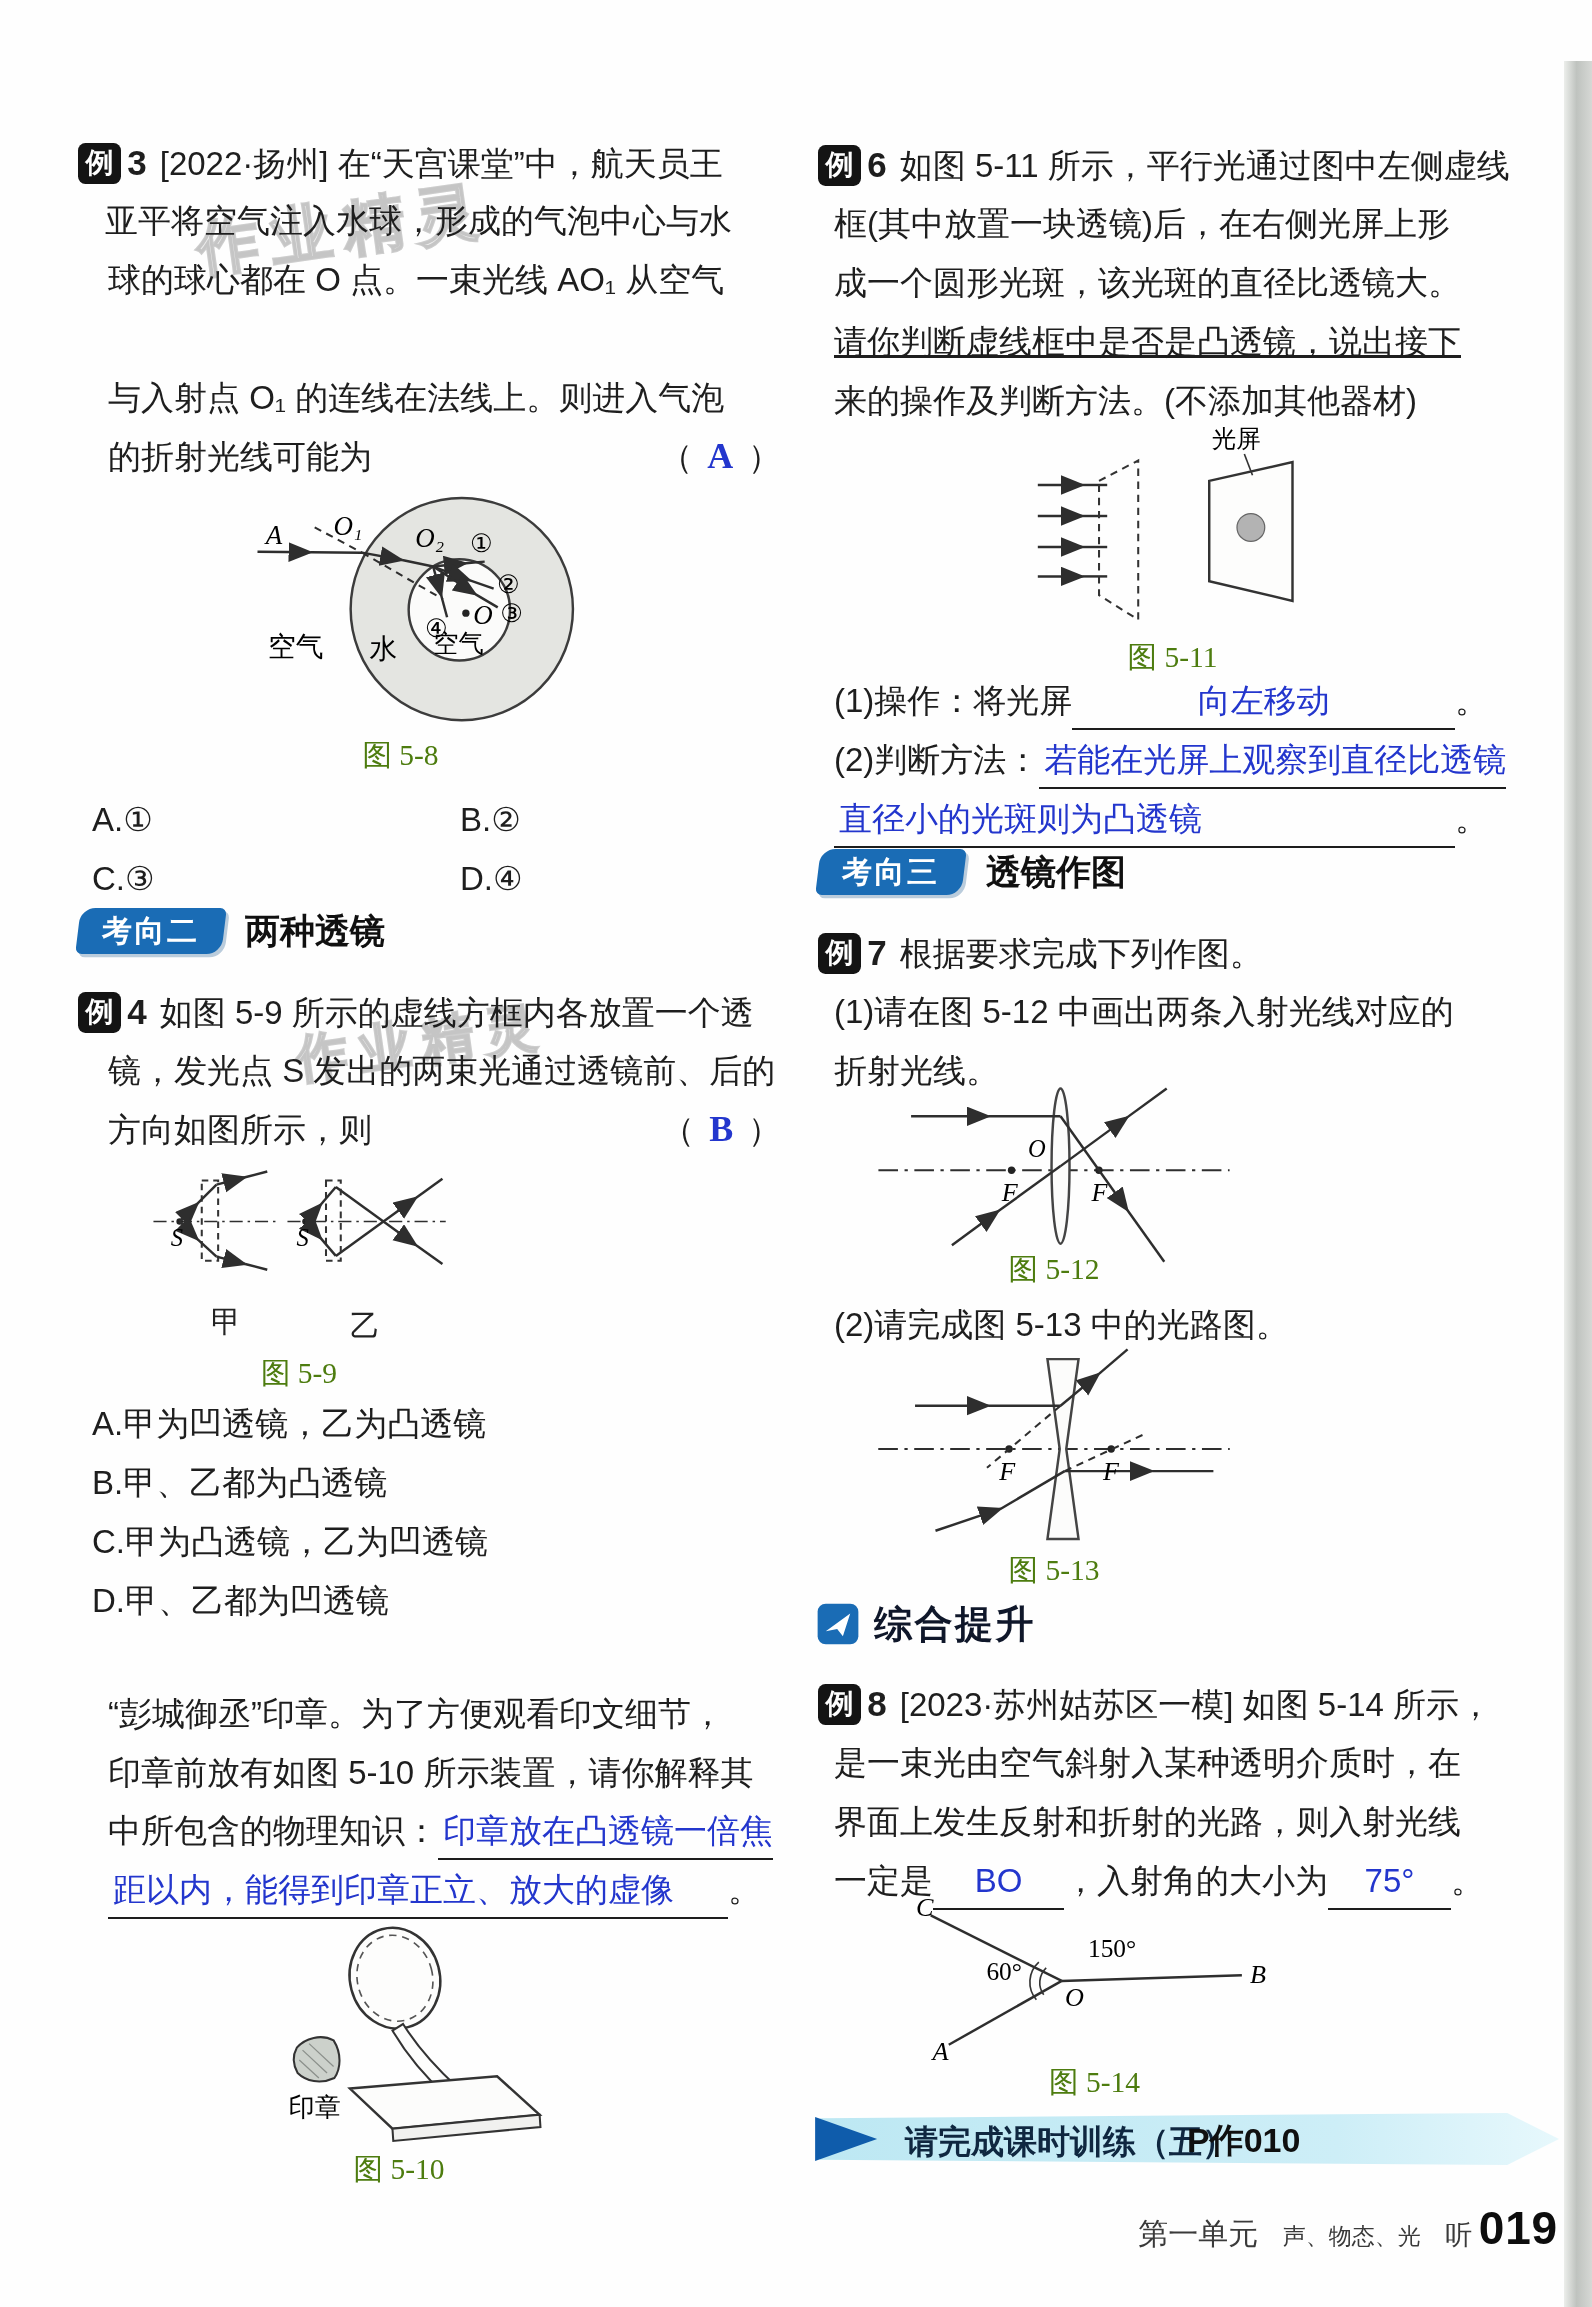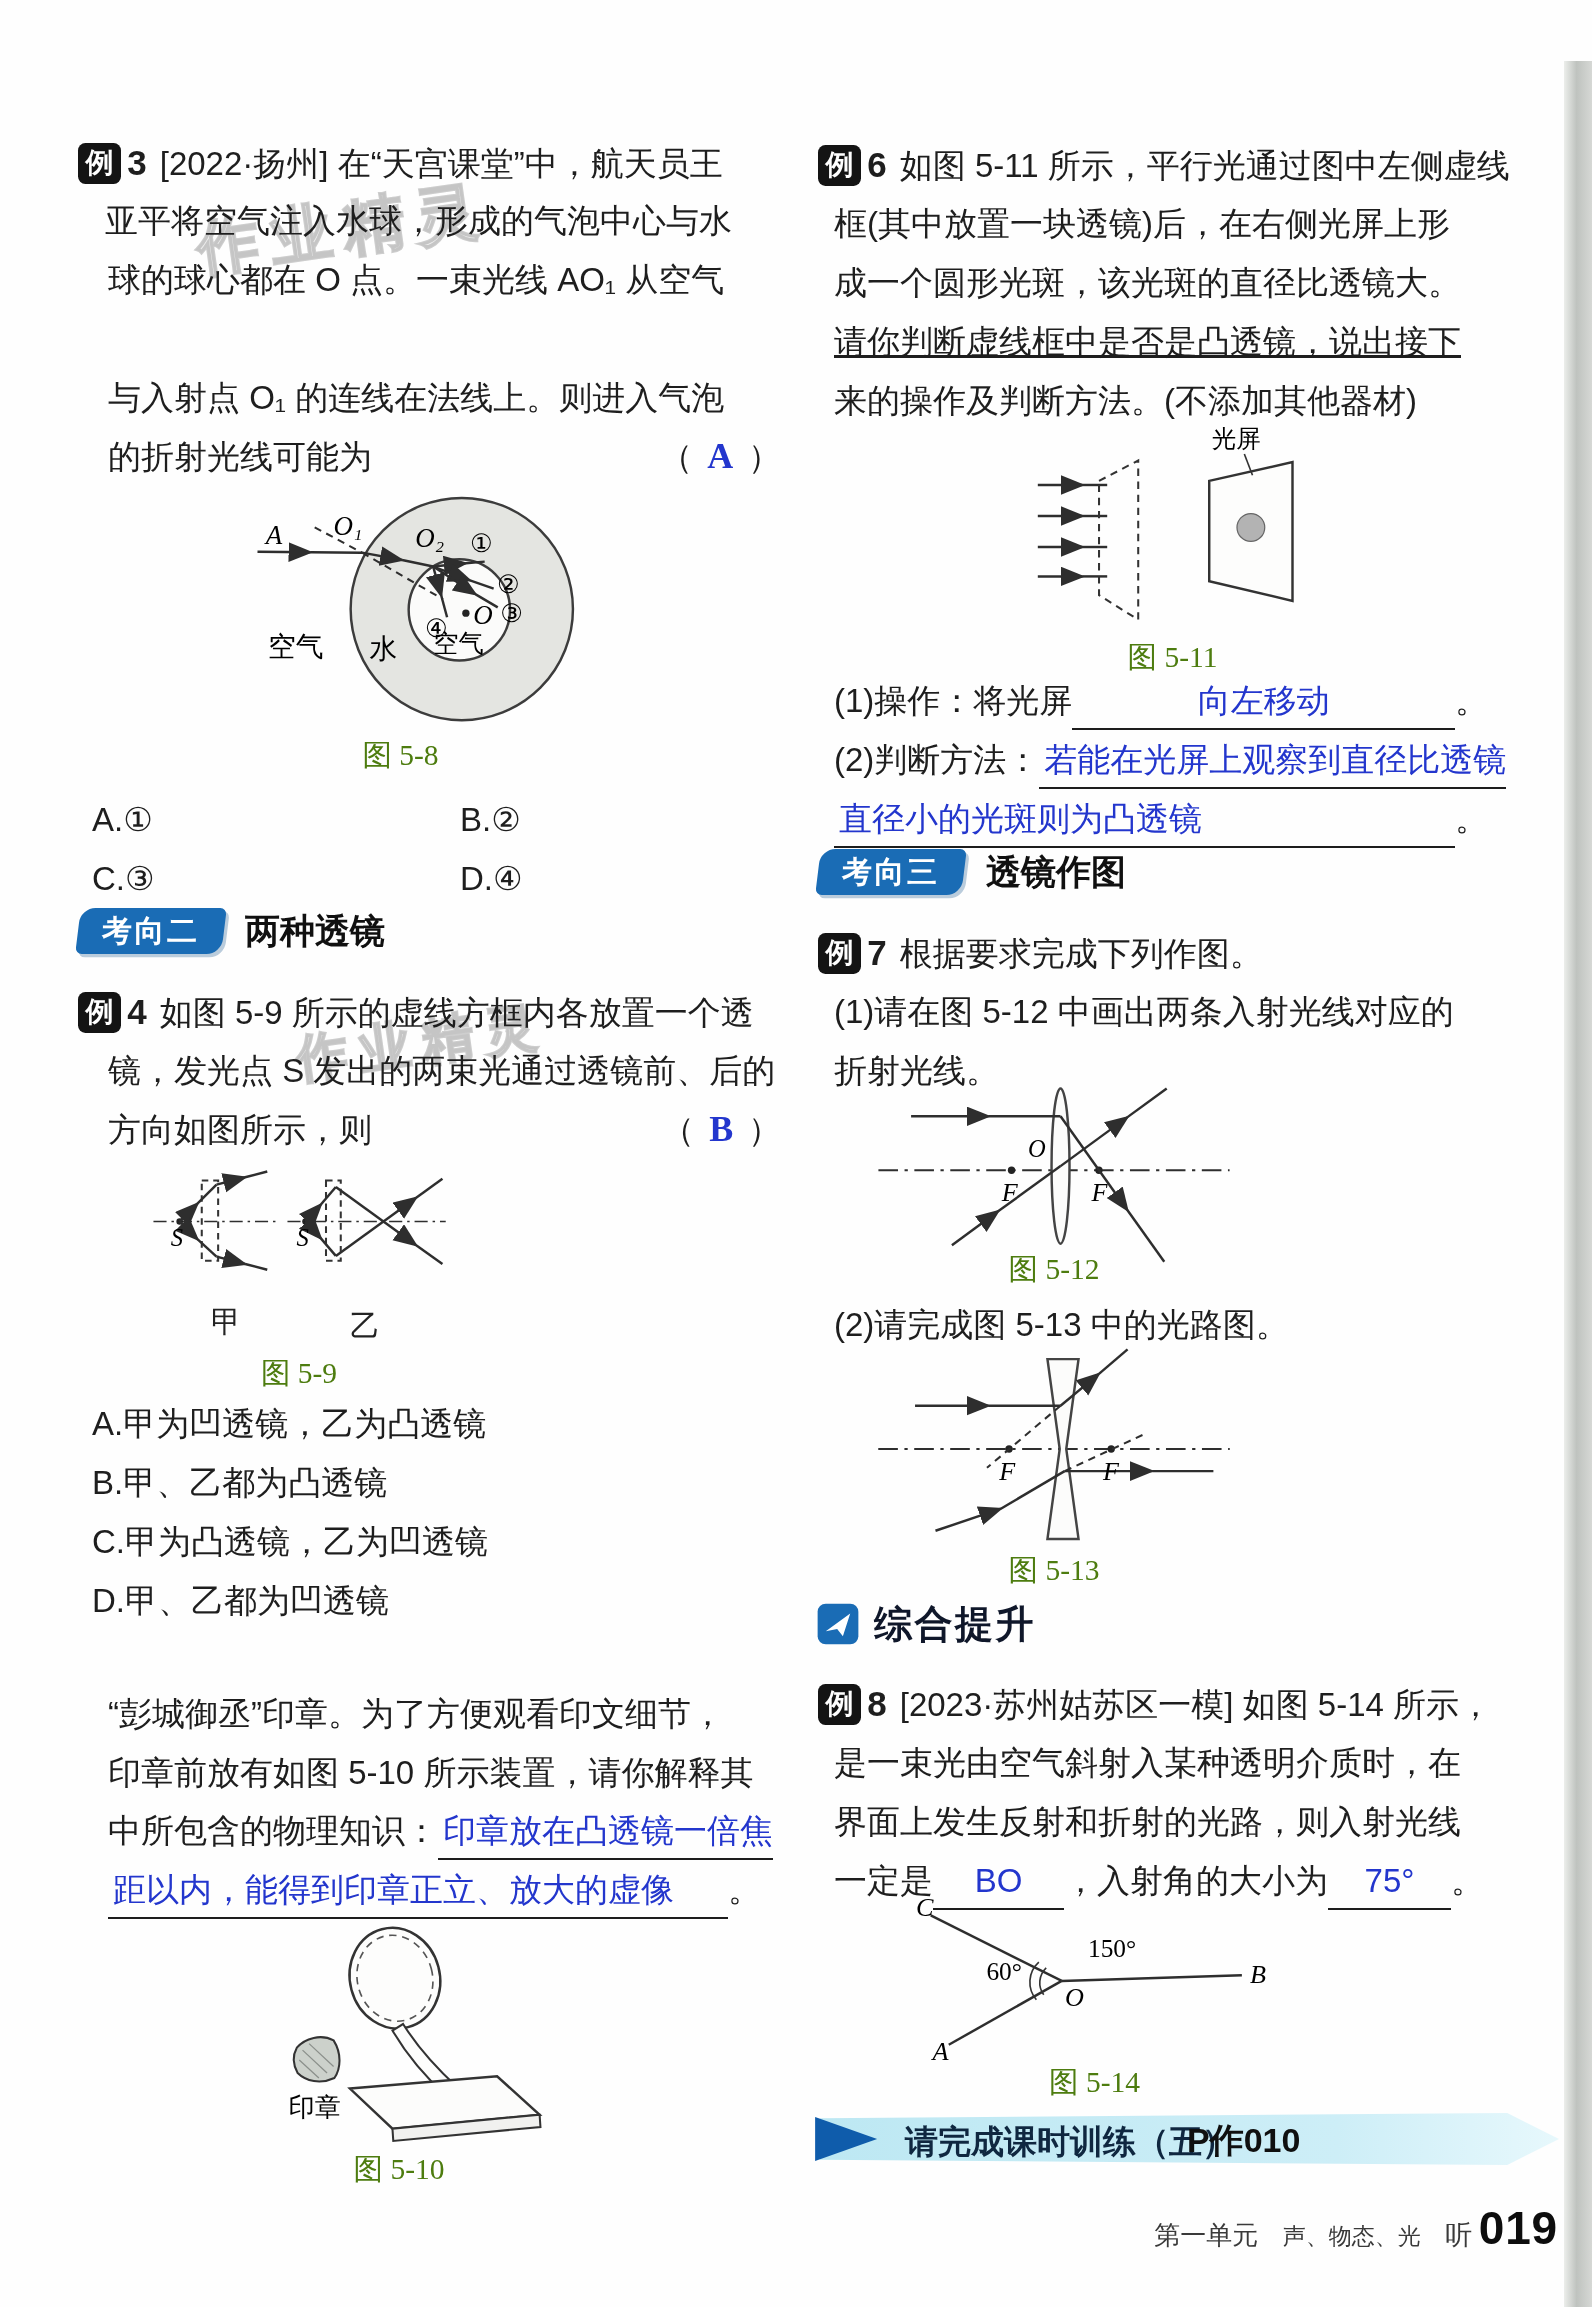--- a/index.html
+++ b/index.html
@@ -36,21 +36,21 @@
         transform:rotate(-8deg);pointer-events:none;white-space:nowrap;}
   .banner{position:absolute;left:820px;top:2113px;width:739px;height:52px;}
   .banner-band{position:absolute;inset:0;
         background:linear-gradient(90deg,#bde8f3 0%,#cdeef7 70%,#e7f8fc 100%);
         clip-path:polygon(0 10%,93% 0,100% 50%,93% 100%,0 90%);}
   .banner-arrow{position:absolute;left:-4.9px;top:4.1px;width:62px;height:44px;background:#0f5cab;
         clip-path:polygon(0 0,100% 50%,0 100%);}
   .banner-text{position:absolute;left:85px;top:6.5px;font-size:33px;font-weight:700;color:#0f2740;}
   .banner-code{position:absolute;left:367px;top:4.9px;font-size:34px;font-weight:700;color:#101010;}
   .footer{position:absolute;right:34px;top:2201px;display:flex;align-items:baseline;color:#3a3a3a;}
-  .footer .f-unit{font-size:26px;margin-right:24.5px;}
+  .footer .f-unit{font-size:30px;margin-right:24.5px;}
   .footer .f-sub{font-size:23px;margin-right:24.5px;}
   .footer .f-listen{font-size:27px;margin-right:6.5px;}
   .footer .f-page{font-size:46px;font-weight:700;color:#0d0d0d;letter-spacing:0.8px;}
   svg{position:absolute;overflow:visible;}
   svg text{font-family:"Liberation Serif","DejaVu Serif",serif;}
   .cjk{font-family:"Liberation Sans",sans-serif;}
 </style>
 </head>
 <body>
 

